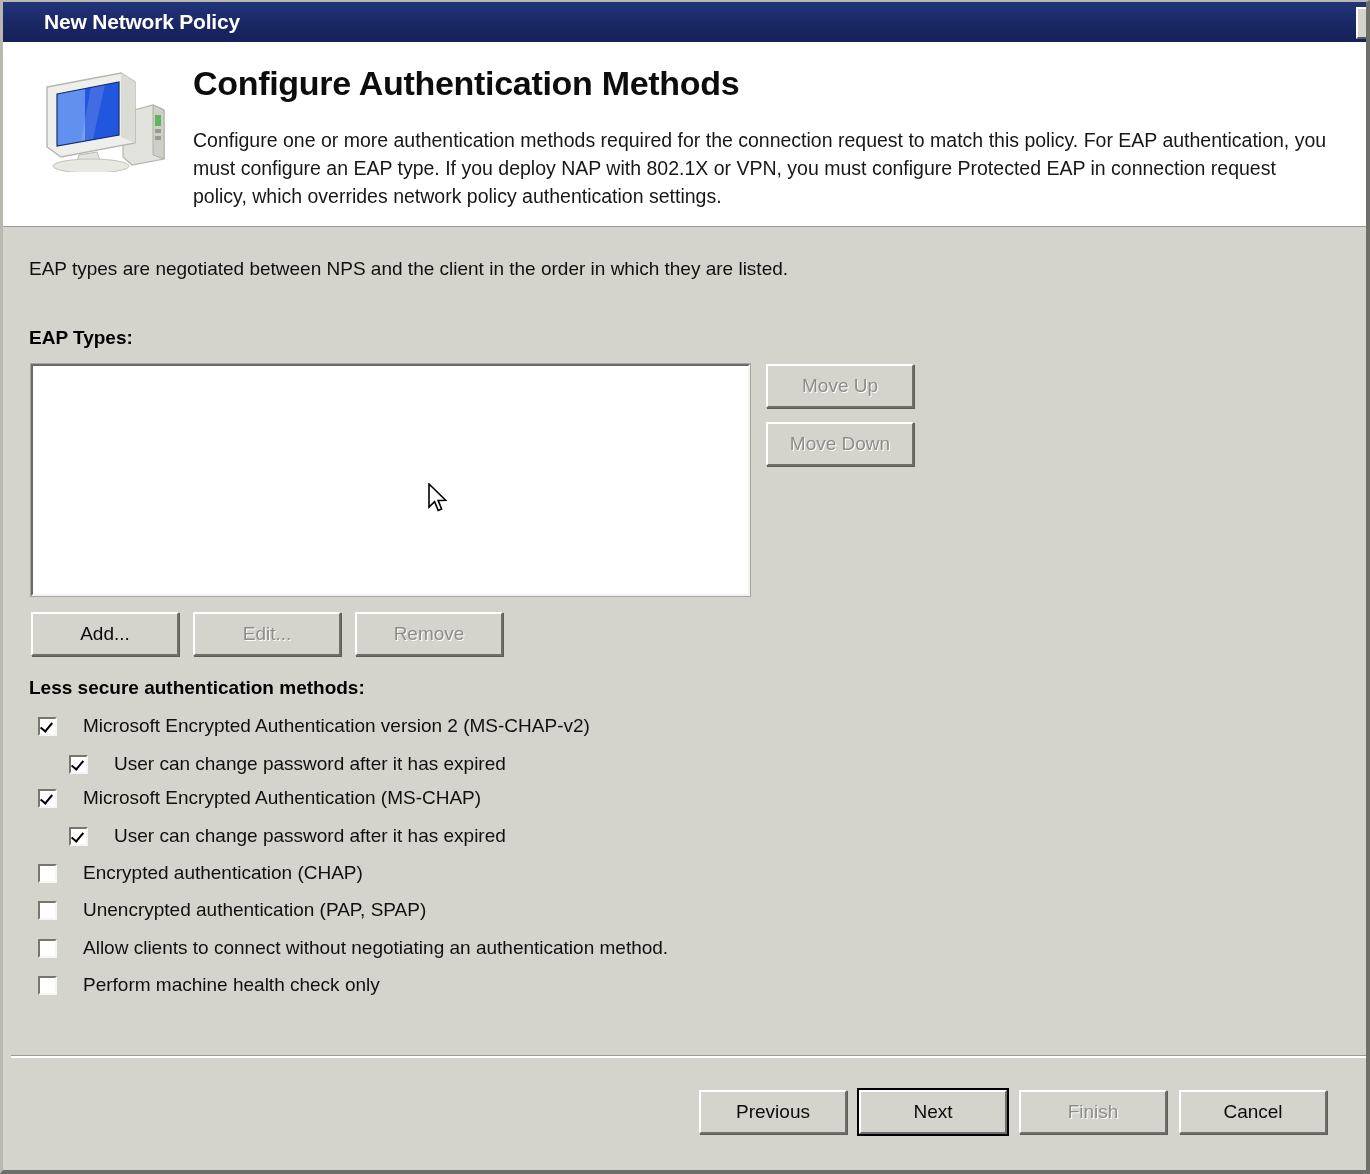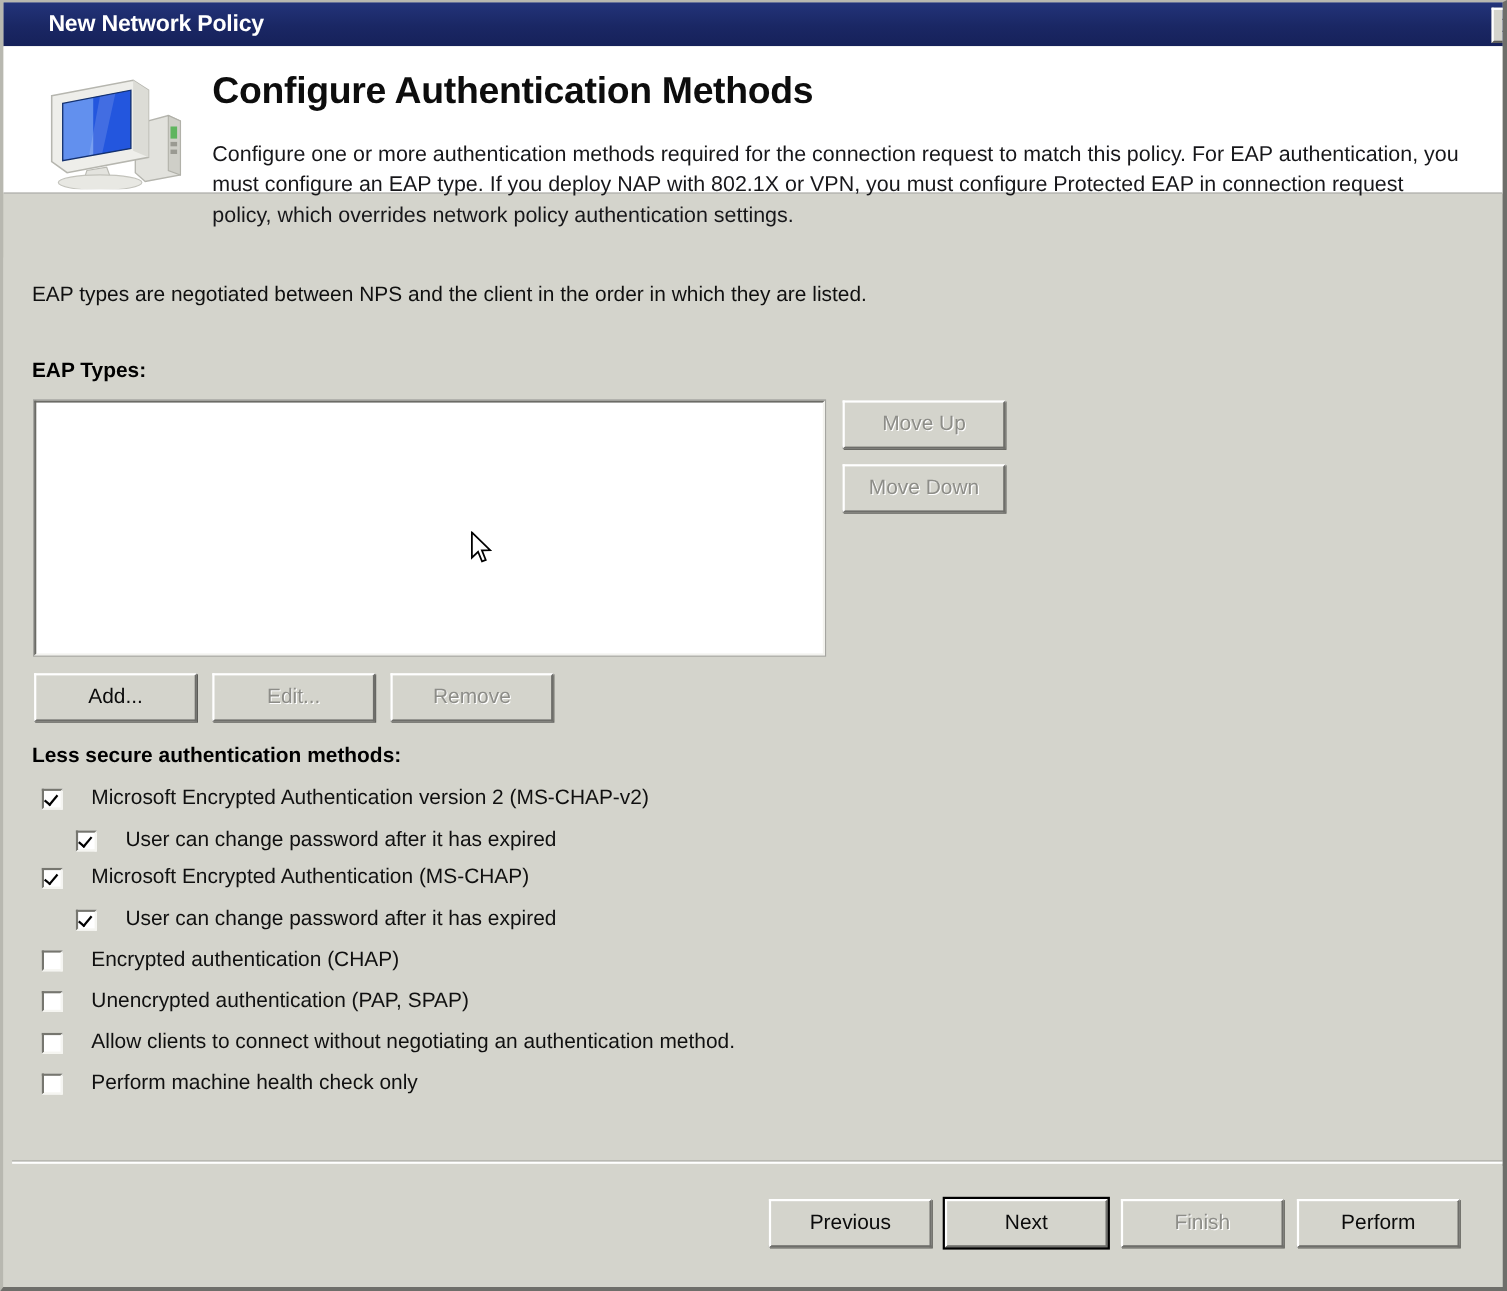--- a/index.html
+++ b/index.html
@@ -60,21 +60,21 @@
     cursor: default;
   }
   #close-button svg { display:block; }
 
   
   #header {
     position: absolute;
     left: 0;
     top: 40px;
     width: 1363px;
-    height: 134px;
+    height: 185px;
     background: #ffffff;
     box-sizing: border-box;
     border-bottom: 1px solid #9a9a94;
   }
   #header-icon {
     position: absolute;
     left: 28px;
     top: 25px;
     width: 140px;
     height: 105px;
@@ -371,21 +371,21 @@
       <span class="cb-label">Perform machine health check only</span>
     </div>
   </div>
 
   <div id="footer-sep"></div>
 
   <div id="footer">
     <div id="btn-previous" class="btn footer-btn">Previous</div>
     <div id="btn-next" class="btn footer-btn default-btn">Next</div>
     <div id="btn-finish" class="btn footer-btn disabled">Finish</div>
-    <div id="btn-cancel" class="btn footer-btn">Perform</div>
+    <div id="btn-cancel" class="btn footer-btn">Cancel</div>
   </div>
 
   <div id="mouse-cursor">
     <svg width="24" height="34" viewBox="0 0 24 34">
       <path d="M2 1 L2 24 L7.6 18.6 L11.2 27.4 L14.6 26 L11.1 17.4 L18.6 17.2 Z" fill="#ffffff" stroke="#000000" stroke-width="1.6" stroke-linejoin="miter"></path>
     </svg>
   </div>
 
 </div>
 

